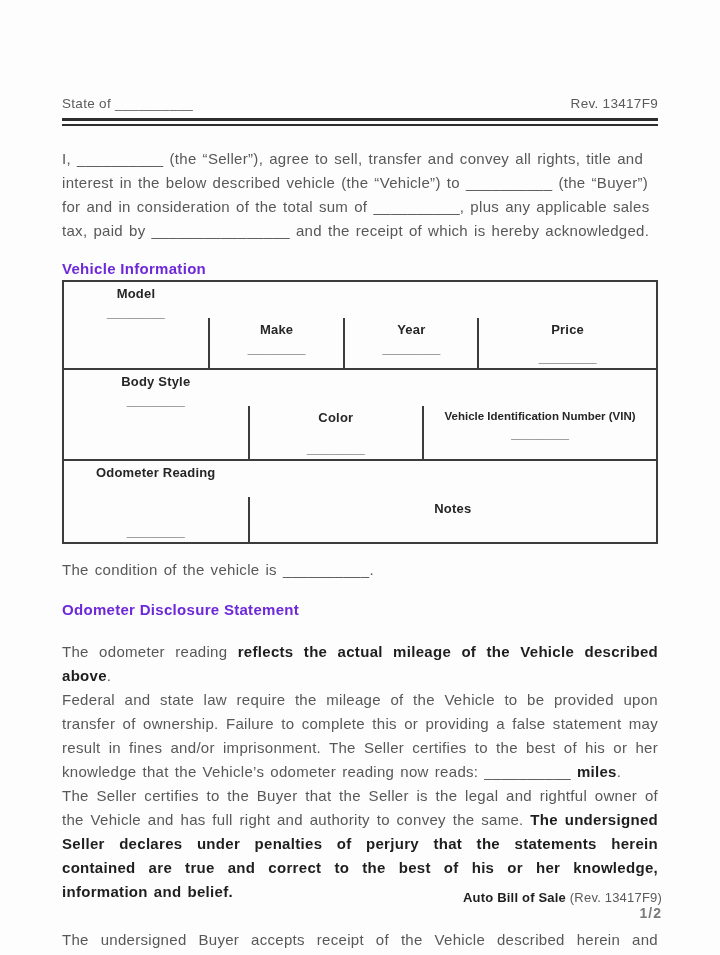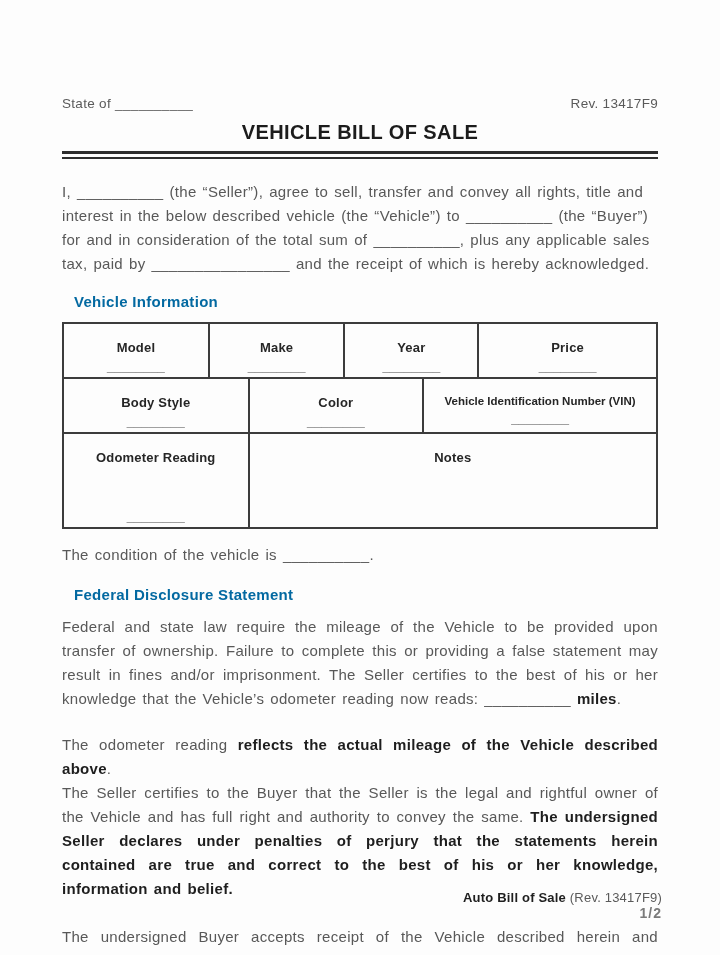--- a/index.html
+++ b/index.html
@@ -12,32 +12,32 @@
     overflow:hidden;
   }
   .content{padding:62px 62px 0 62px;}
   .hdr{display:flex;justify-content:space-between;font-size:13.5px;color:#5a5a5a;letter-spacing:0.3px;margin-top:34px;}
   .title{margin:10px 0 0 0;text-align:center;font-size:20px;font-weight:bold;color:#1c1c1c;letter-spacing:0.4px;}
   .rule{margin-top:7px;height:3px;border-top:3px solid #2e2e2e;border-bottom:2px solid #2e2e2e;}
   .para{font-size:15px;line-height:24px;letter-spacing:0.3px;word-spacing:1.6px;margin:0;color:#585858;}
   .para .b, .b{font-weight:bold;color:#1e1e1e;}
   .just{text-align:justify;}
   .intro{margin-top:21px;}
-  .sec{font-size:15px;font-weight:bold;color:#0369a1;margin:12px;letter-spacing:0.3px;}
+  .sec{font-size:15px;font-weight:bold;color:#6d28d9;margin:0;letter-spacing:0.3px;}
   .vi-heading{margin-top:17px;}
   .vtable{margin-top:3px;border:2px solid #3c3c3c;}
   .vrow{display:flex;}
   .vrow + .vrow{border-top:2px solid #3c3c3c;}
-  .vcell{box-sizing:border-box;display:flex;flex-direction:column;align-items:center;justify-content:flex-start;padding:16px 2px 5px 2px;}
-  .vcell + .vcell{border-left:2px solid #3c3c3c;}
+  .vcell{box-sizing:border-box;display:flex;flex-direction:column;align-items:center;justify-content:flex-start;padding:4px 2px 5px 2px;}
+  .vcell + .vcell{border-left:2px solid #3c3c3c;margin-top:36px;}
   .r1 .vcell{min-height:39px;}
   .r2 .vcell{min-height:42px;}
   .r3 .vcell{min-height:40px;gap:40px;}
-  .c-model{width:24.3%;} .c-make{width:22.9%;} .c-year{width:22.6%;} .c-price{flex:1;}
-  .c-body{width:31%;} .c-color{width:29.5%;} .c-vin{flex:1;}
+  .c-model{width:24.3%;} .c-make{width:22.9%;} .c-year{width:22.6%;} .c-price{flex:1;gap:9px;}
+  .c-body{width:31%;} .c-color{width:29.5%;gap:12px;} .c-vin{flex:1;}
   .c-odo{width:31%;} .c-notes{flex:1;}
   .cell-label{font-size:13px;font-weight:bold;color:#262626;letter-spacing:0.2px;text-align:center;}
   .c-vin .cell-label{font-size:11.5px;white-space:nowrap;letter-spacing:0;}
   .cell-blank{color:#8d8d8d;font-size:13px;line-height:12px;margin-top:5px;}
   .condition{margin-top:14px;}
   .odo-heading{margin-top:19px;}
   .odo-stmt{margin-top:22px;}
   .cert-heading{margin-top:22px;}
   .buyer{margin-top:24px;}
   .footer{position:absolute;left:62px;right:58px;bottom:34px;display:flex;justify-content:space-between;align-items:flex-end;flex-direction:column;}
@@ -48,21 +48,20 @@
 </head>
 <body>
 
 <div class="content">
 
   <div class="hdr">
     <span>State of __________</span>
     <span>Rev. 13417F9</span>
   </div>
 
-  <h1 class="title">VEHICLE BILL OF SALE</h1>
   <div class="rule"></div>
 
   <p class="para intro"><span>I, __________ (the “Seller”), agree to sell, transfer and convey all rights, title and interest in the below described vehicle (the “Vehicle”) to __________ (the “Buyer”) for and in consideration of the total sum of __________, plus any applicable sales tax, paid by ________________ and the receipt of which is hereby acknowledged.</span></p>
 
   <h2 class="sec vi-heading">Vehicle Information</h2>
 
   <div class="vtable">
     <div class="vrow r1">
       <div class="vcell c-model">
         <span class="cell-label">Model</span>
@@ -101,24 +100,24 @@
         <span class="cell-blank">________</span>
       </div>
       <div class="vcell c-notes">
         <span class="cell-label">Notes</span>
       </div>
     </div>
   </div>
 
   <p class="para condition">The condition of the vehicle is __________.</p>
 
-  <h2 class="sec odo-heading">Federal Disclosure Statement</h2>
+  <h2 class="sec odo-heading">Odometer Disclosure Statement</h2>
+  <p class="para just odo-stmt"><span>The odometer reading </span><span class="b">reflects the actual mileage of the Vehicle described above</span><span>.</span></p>
+
   <p class="para just"><span>Federal and state law require the mileage of the Vehicle to be provided upon transfer of ownership. Failure to complete this or providing a false statement may result in fines and/or imprisonment. The Seller certifies to the best of his or her knowledge that the Vehicle’s odometer reading now reads: __________ </span><span class="b">miles</span><span>.</span></p>
-
-  <p class="para just odo-stmt"><span>The odometer reading </span><span class="b">reflects the actual mileage of the Vehicle described above</span><span>.</span></p>
 
   <p class="para just"><span>The Seller certifies to the Buyer that the Seller is the legal and rightful owner of the Vehicle and has full right and authority to convey the same. </span><span class="b">The undersigned Seller declares under penalties of perjury that the statements herein contained are true and correct to the best of his or her knowledge, information and belief.</span></p>
 
   <p class="para just buyer"><span>The undersigned Buyer accepts receipt of the Vehicle described herein and understands and acknowledges that the Vehicle is sold in “AS IS” condition without any guarantees or warranties of any kind, either express or implied.</span></p>
 
 </div>
 
 <div class="footer">
   <span class="footer-left"><span class="b">Auto Bill of Sale</span><span> (Rev. 13417F9)</span></span>
   <span class="page-num">1/2</span>

